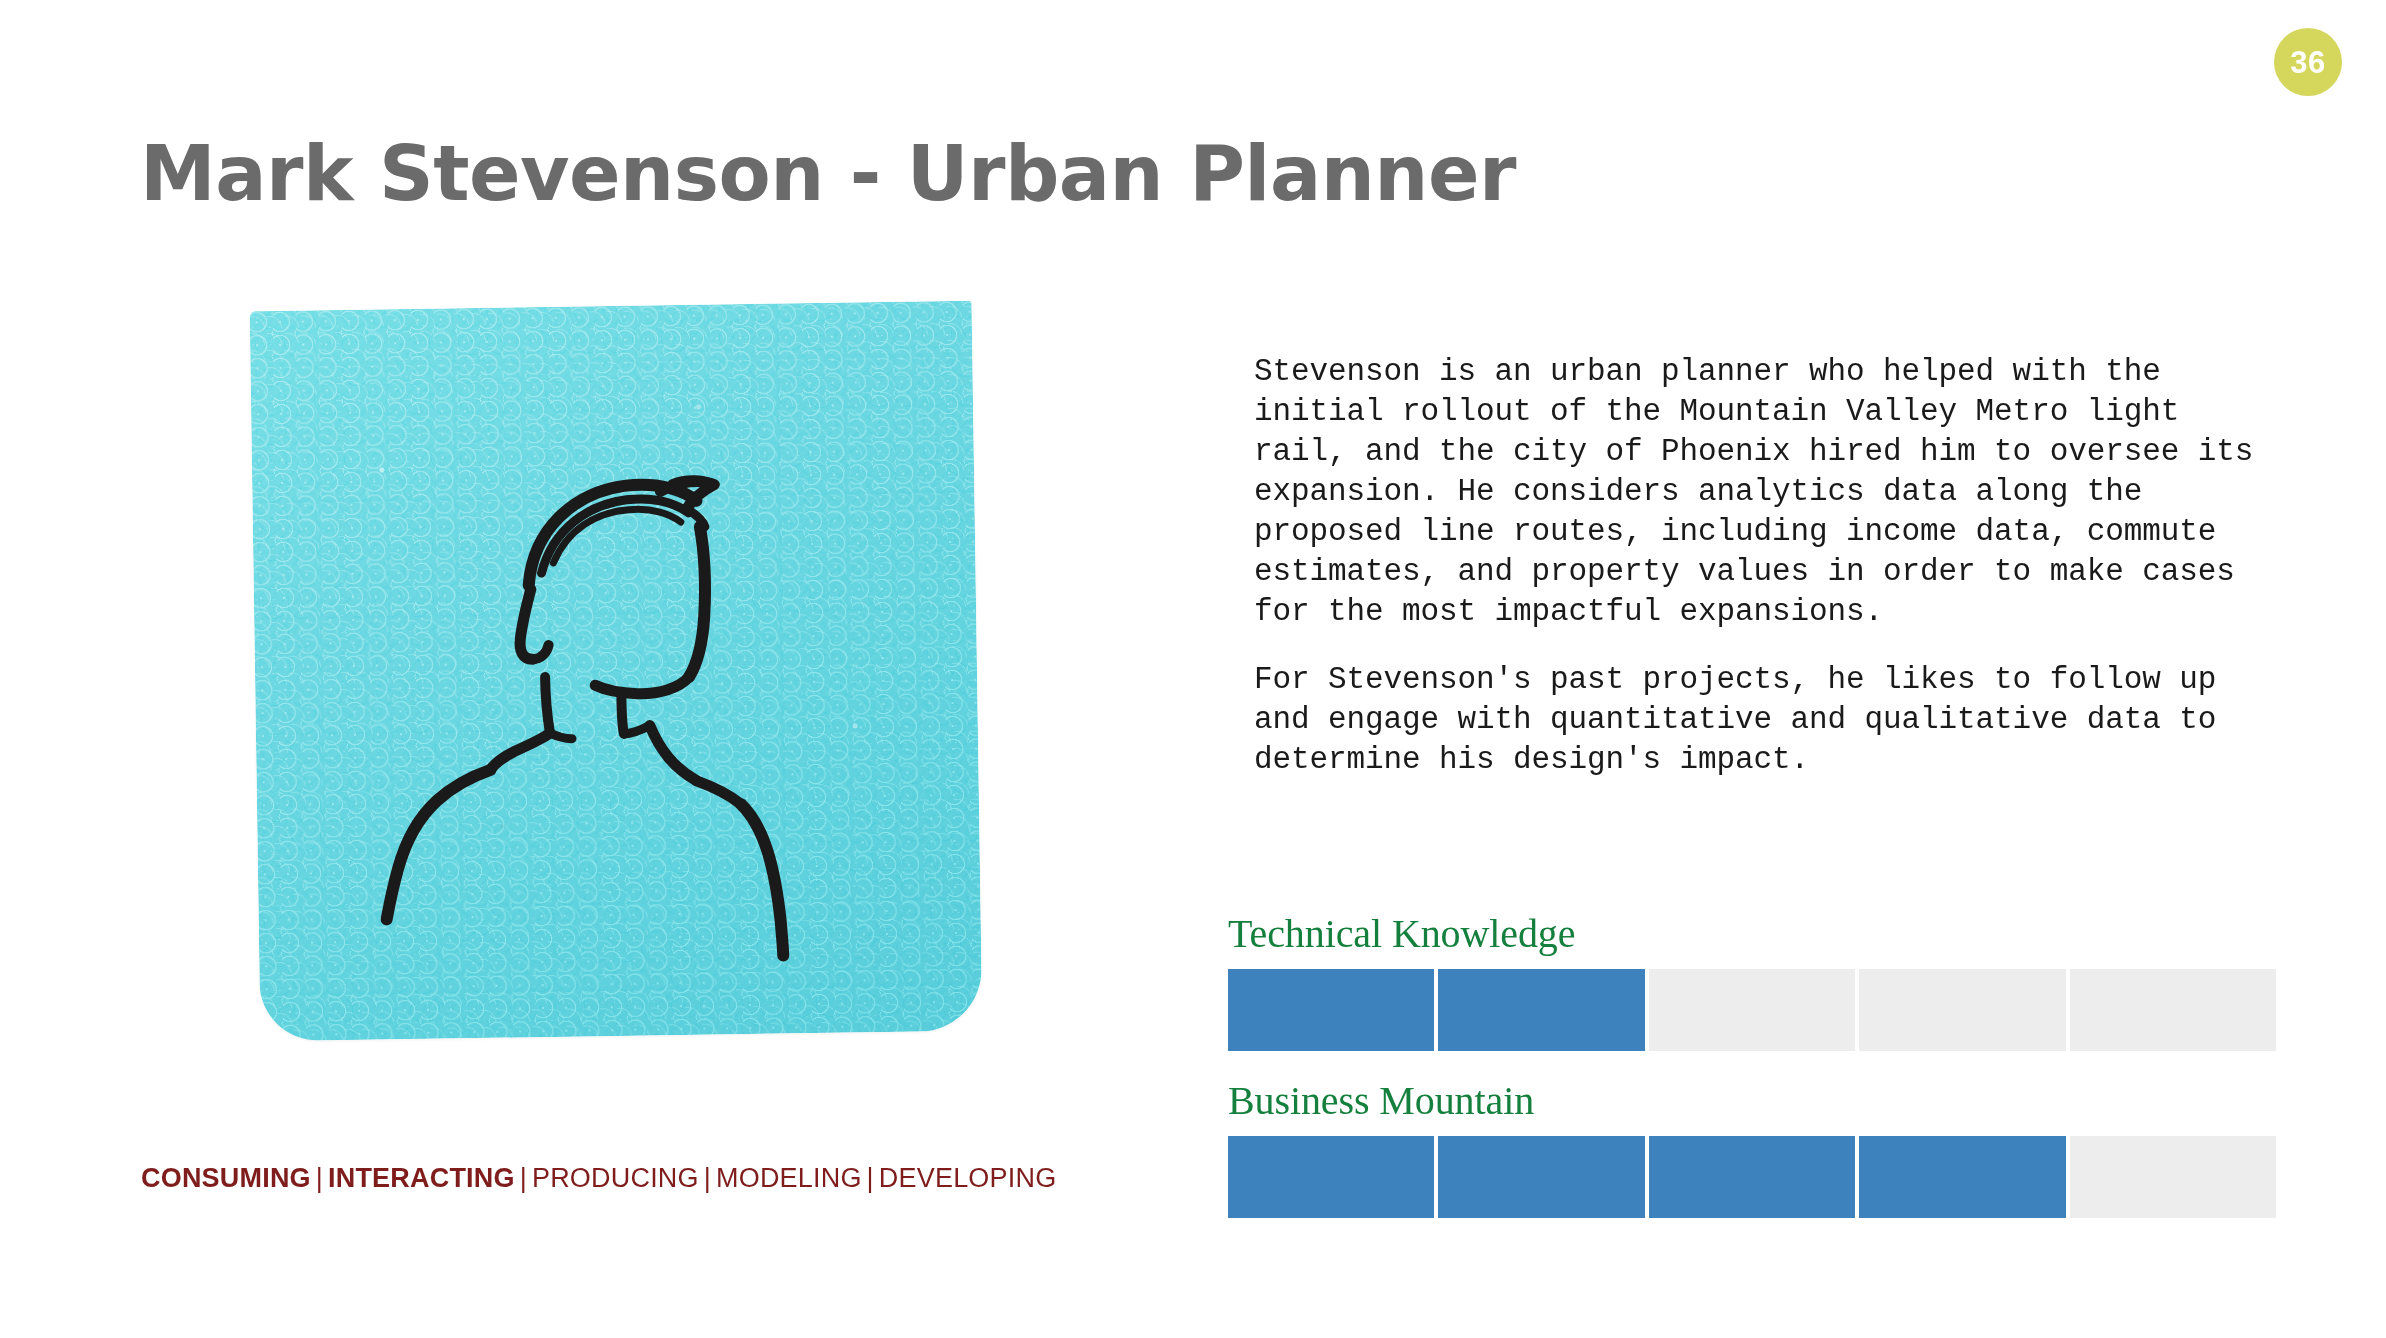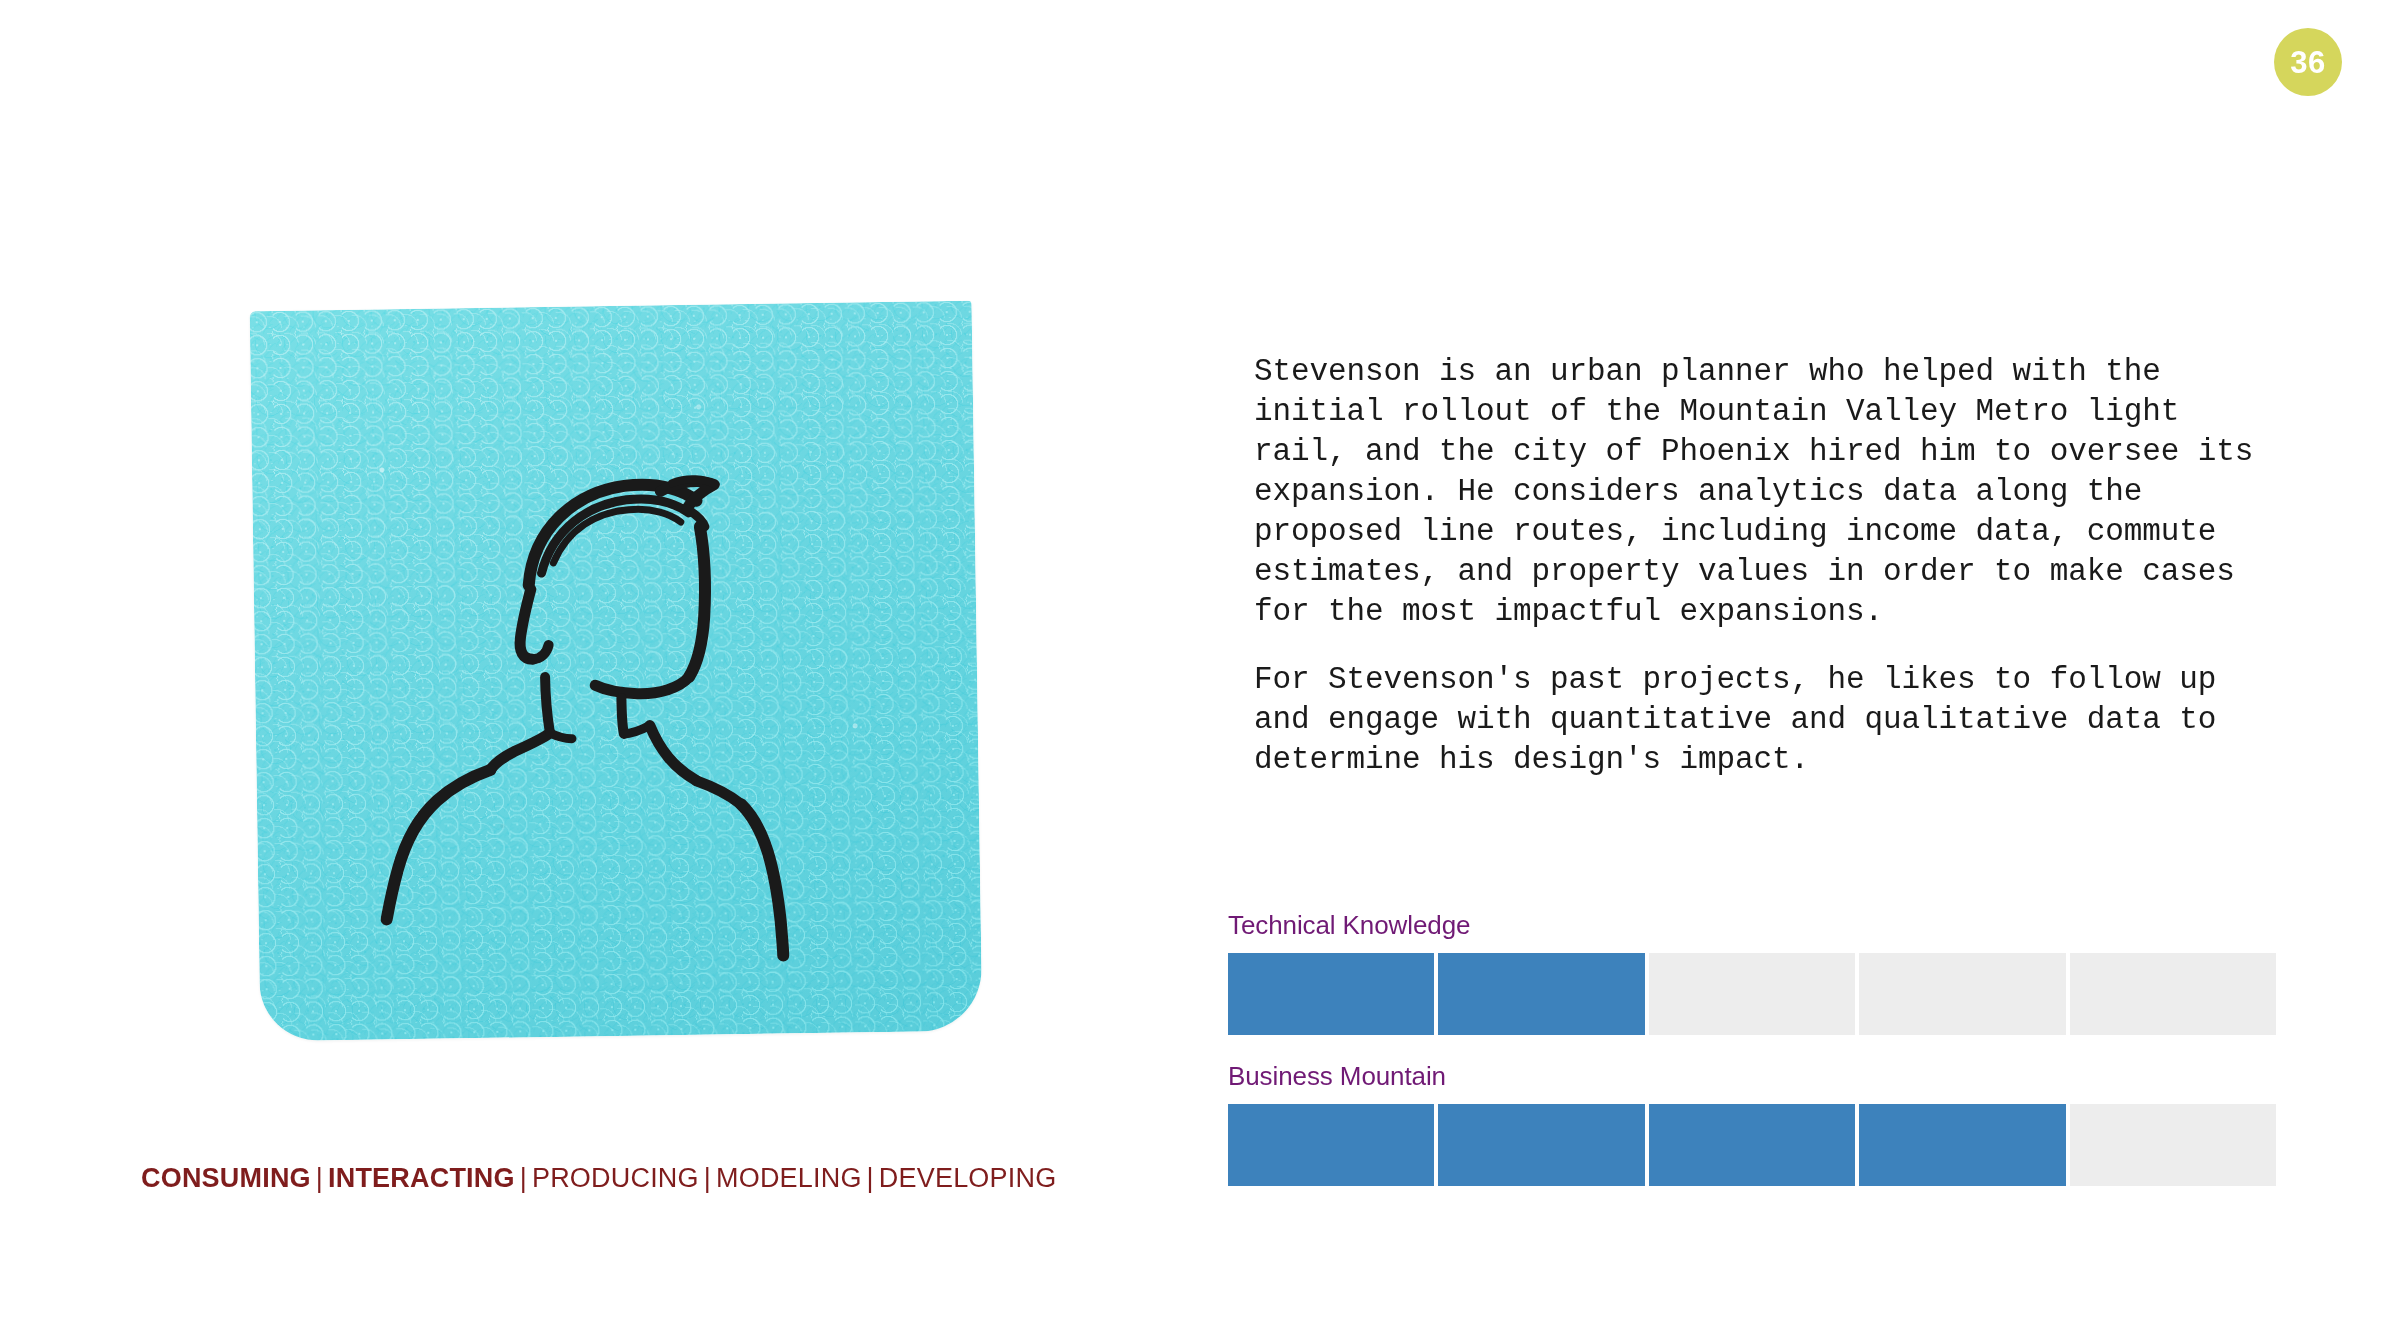--- a/index.html
+++ b/index.html
@@ -136,45 +136,46 @@
   
   .meters {
     position: absolute;
     left: 1228px;
     top: 910px;
     width: 1048px;
   }
   .meter { margin-bottom: 26px; }
   .meter:last-child { margin-bottom: 0; }
   .meter-label {
-    font-size: 26px;
-    color: #701a75;
+    font-size: 40px;
+    color: #15803d;
     margin-bottom: 12px;
     letter-spacing: -0.1px;
-    font-family: Liberation Sans, sans-serif;
+    font-family: Liberation Serif, serif;
   }
   .meter-track {
     display: flex;
     gap: 4px;
     width: 100%;
   }
   .meter-seg {
     flex: 1 1 0;
     height: 82px;
     background: #ededed;
   }
   .meter-seg.filled { background: #3d82bc; }
 </style>
 </head>
 <body>
 
 <div id="slide">
 
   <div class="page-badge" style="background: rgb(213, 214, 92);">36</div>
 
+  <div class="slide-title" style="color: rgb(107, 107, 107);">Mark Stevenson - Urban Planner</div>
 
   <div class="sticky-wrap">
     <div class="sticky-note">
       <div class="sticky-paper"></div>
       <div class="sticky-texture"></div>
       <svg class="sticky-sketch" viewBox="0 0 722 730" preserveAspectRatio="none">
         <g fill="none" stroke="#1a1a1a" stroke-linecap="round" stroke-linejoin="round">
 
           <path d="M275 278 C280 222 322 186 372 180 C408 176 432 186 444 196" stroke-width="12"></path>
           <path d="M288 266 C300 222 336 198 374 194 C404 191 424 199 436 208" stroke-width="9"></path>

